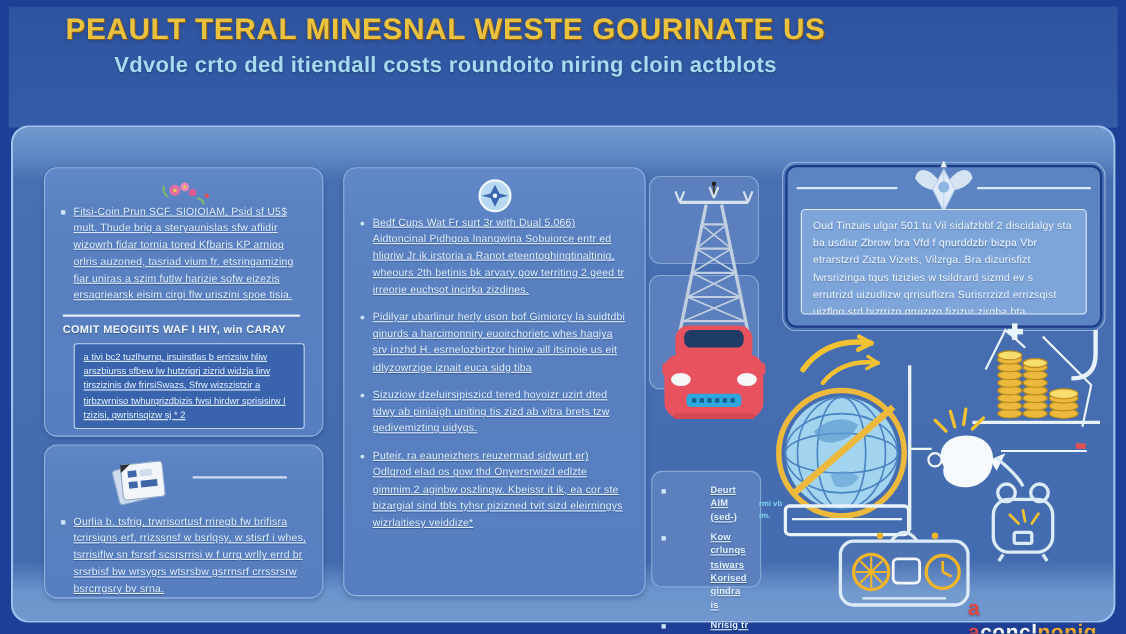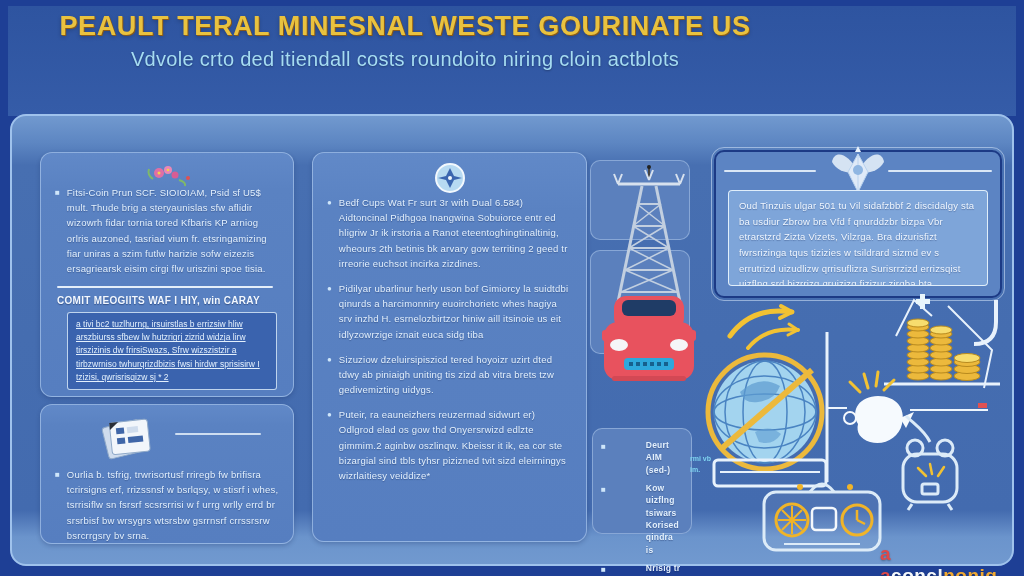--- a/index.html
+++ b/index.html
@@ -12,21 +12,21 @@
     position:absolute;left:8px;top:6px;width:1008px;height:110px;
     background:linear-gradient(180deg,#2e54a0,#355ca8);
   }
   .titles{position:absolute;left:0;top:10px;width:810px;text-align:center;}
   .title-line{
     font-size:27px;font-weight:800;letter-spacing:.6px;color:#e9c23f;
     text-shadow:1px 1px 0 #8a5a18, 0 2px 4px rgba(0,0,0,.25);
     line-height:1.2;
   }
   .subtitle{
-    margin-top:6px;font-size:20px;font-weight:400;color:#a5dcf2;
+    margin-top:6px;font-size:20px;font-weight:700;color:#a5dcf2;
     text-shadow:0 1px 2px rgba(0,0,0,.3);letter-spacing:.3px;
   }
   .container{
     position:absolute;left:10px;top:114px;width:1004px;height:452px;
     border-radius:16px;border:2px solid #9fc2ec;box-sizing:border-box;
     background:linear-gradient(180deg,#7199cf 0%,#5d86c2 6%,#476fb1 11%,#436baf 88%,#6b94cc 94%,#7199cf 100%);
   }
   .panel{
     position:absolute;border-radius:12px;box-sizing:border-box;
     background:linear-gradient(180deg,#6189c8,#5a82c2 15%,#567ec0);
@@ -35,20 +35,21 @@
     overflow:hidden;
   }
   .panel-pad{padding:10px 14px;}
   .bullet{display:flex;align-items:flex-start;margin-bottom:10px;}
   .bullet .marker{
     flex:0 0 auto;color:#cfe6fa;font-size:8px;line-height:1;margin:4px 7px 0 0;
   }
   .btext{
     font-size:9.5px;line-height:1.6;color:#e3f0fd;letter-spacing:.2px;
     text-shadow:0 1px 1px rgba(20,40,90,.4);
+    text-decoration:underline;
   }
   .p1-heading{
     font-size:10px;font-weight:bold;color:#f2f8ff;letter-spacing:.3px;
     margin:7px 2px 6px 2px;text-shadow:0 1px 1px rgba(20,40,90,.5);
   }
   .divider{height:2px;background:rgba(244,250,255,.9);margin:4px 6px 6px 2px;border-radius:1px;}
   .inset-box{
     margin-left:12px;margin-right:2px;background:#3a63ae;
     border:1px solid rgba(225,240,252,.8);border-radius:3px;
     padding:5px 8px;font-size:8.5px;line-height:1.55;color:#e3f0fd;text-decoration:underline;
@@ -153,21 +154,21 @@
     <div class="panel-pad">
       <div style="text-align:center;height:34px;margin-top:-2px;">
         <svg width="34" height="34" viewBox="0 0 34 34">
           <circle cx="17" cy="17" r="14" fill="#b7daf2" stroke="#f2f8fd" stroke-width="2"></circle>
           <path d="M17,7 L21,15 L29,17 L21,19 L17,27 L13,19 L5,17 L13,15 Z" fill="#3b66b0"></path>
           <circle cx="17" cy="17" r="2" fill="#f2f8fd"></circle>
         </svg>
       </div>
       <div class="bullet">
         <span class="marker">●</span>
-        <span class="btext">Bedf Cups Wat Fr surt 3r with Dual 6.584) Aidtoncinal Pidhgoa Inangwina Sobuiorce entr ed hligriw Jr ik irstoria a Ranot eteentoghingtinaltinig, wheours 2th betinis bk arvary gow territing 2 geed tr irreorie euchsot incirka zizdines.</span>
+        <span class="btext">Bedf Cups Wat Fr surt 3r with Dual 5.066) Aidtoncinal Pidhgoa Inangwina Sobuiorce entr ed hligriw Jr ik irstoria a Ranot eteentoghingtinaltinig, wheours 2th betinis bk arvary gow territing 2 geed tr irreorie euchsot incirka zizdines.</span>
       </div>
       <div class="bullet">
         <span class="marker">●</span>
         <span class="btext">Pidilyar ubarlinur herly uson bof Gimiorcy la suidtdbi qinurds a harcimonniry euoirchorietc whes hagiya srv inzhd H. esrnelozbirtzor hiniw aill itsinoie us eit idlyzowrzige iznait euca sidg tiba</span>
       </div>
       <div class="bullet">
         <span class="marker">●</span>
         <span class="btext">Sizuziow dzeluirsipiszicd tered hoyoizr uzirt dted tdwy ab piniaigh uniting tis zizd ab vitra brets tzw gedivemizting uidygs.</span>
       </div>
       <div class="bullet">
@@ -180,21 +181,21 @@
   <div class="mid-card" style="left:578px;top:44px;width:100px;height:80px;"></div>
   <div class="mid-card" style="left:578px;top:134px;width:100px;height:104px;"></div>
   <div class="mid-card" style="left:580px;top:312px;width:100px;height:106px;">
     <div class="panel-pad mid-bullets" style="padding:10px 8px;">
       <div class="bullet">
         <span class="marker">■</span>
         <span class="btext">Deurt AIM (sed-)</span>
       </div>
       <div class="bullet">
         <span class="marker">■</span>
-        <span class="btext">Kow uizflng tsiwars Korised qindra is</span>
+        <span class="btext">Kow crlunqs tsiwars Korised qindra is</span>
       </div>
       <div class="bullet">
         <span class="marker">■</span>
         <span class="btext">Nrisig tr bedi emeret.</span>
       </div>
     </div>
   </div>
 
   <svg class="abs" style="left:592px;top:48px;" width="90" height="140" viewBox="0 0 90 140">
     <line x1="45" y1="2" x2="45" y2="16" stroke="#444" stroke-width="2"></line>

